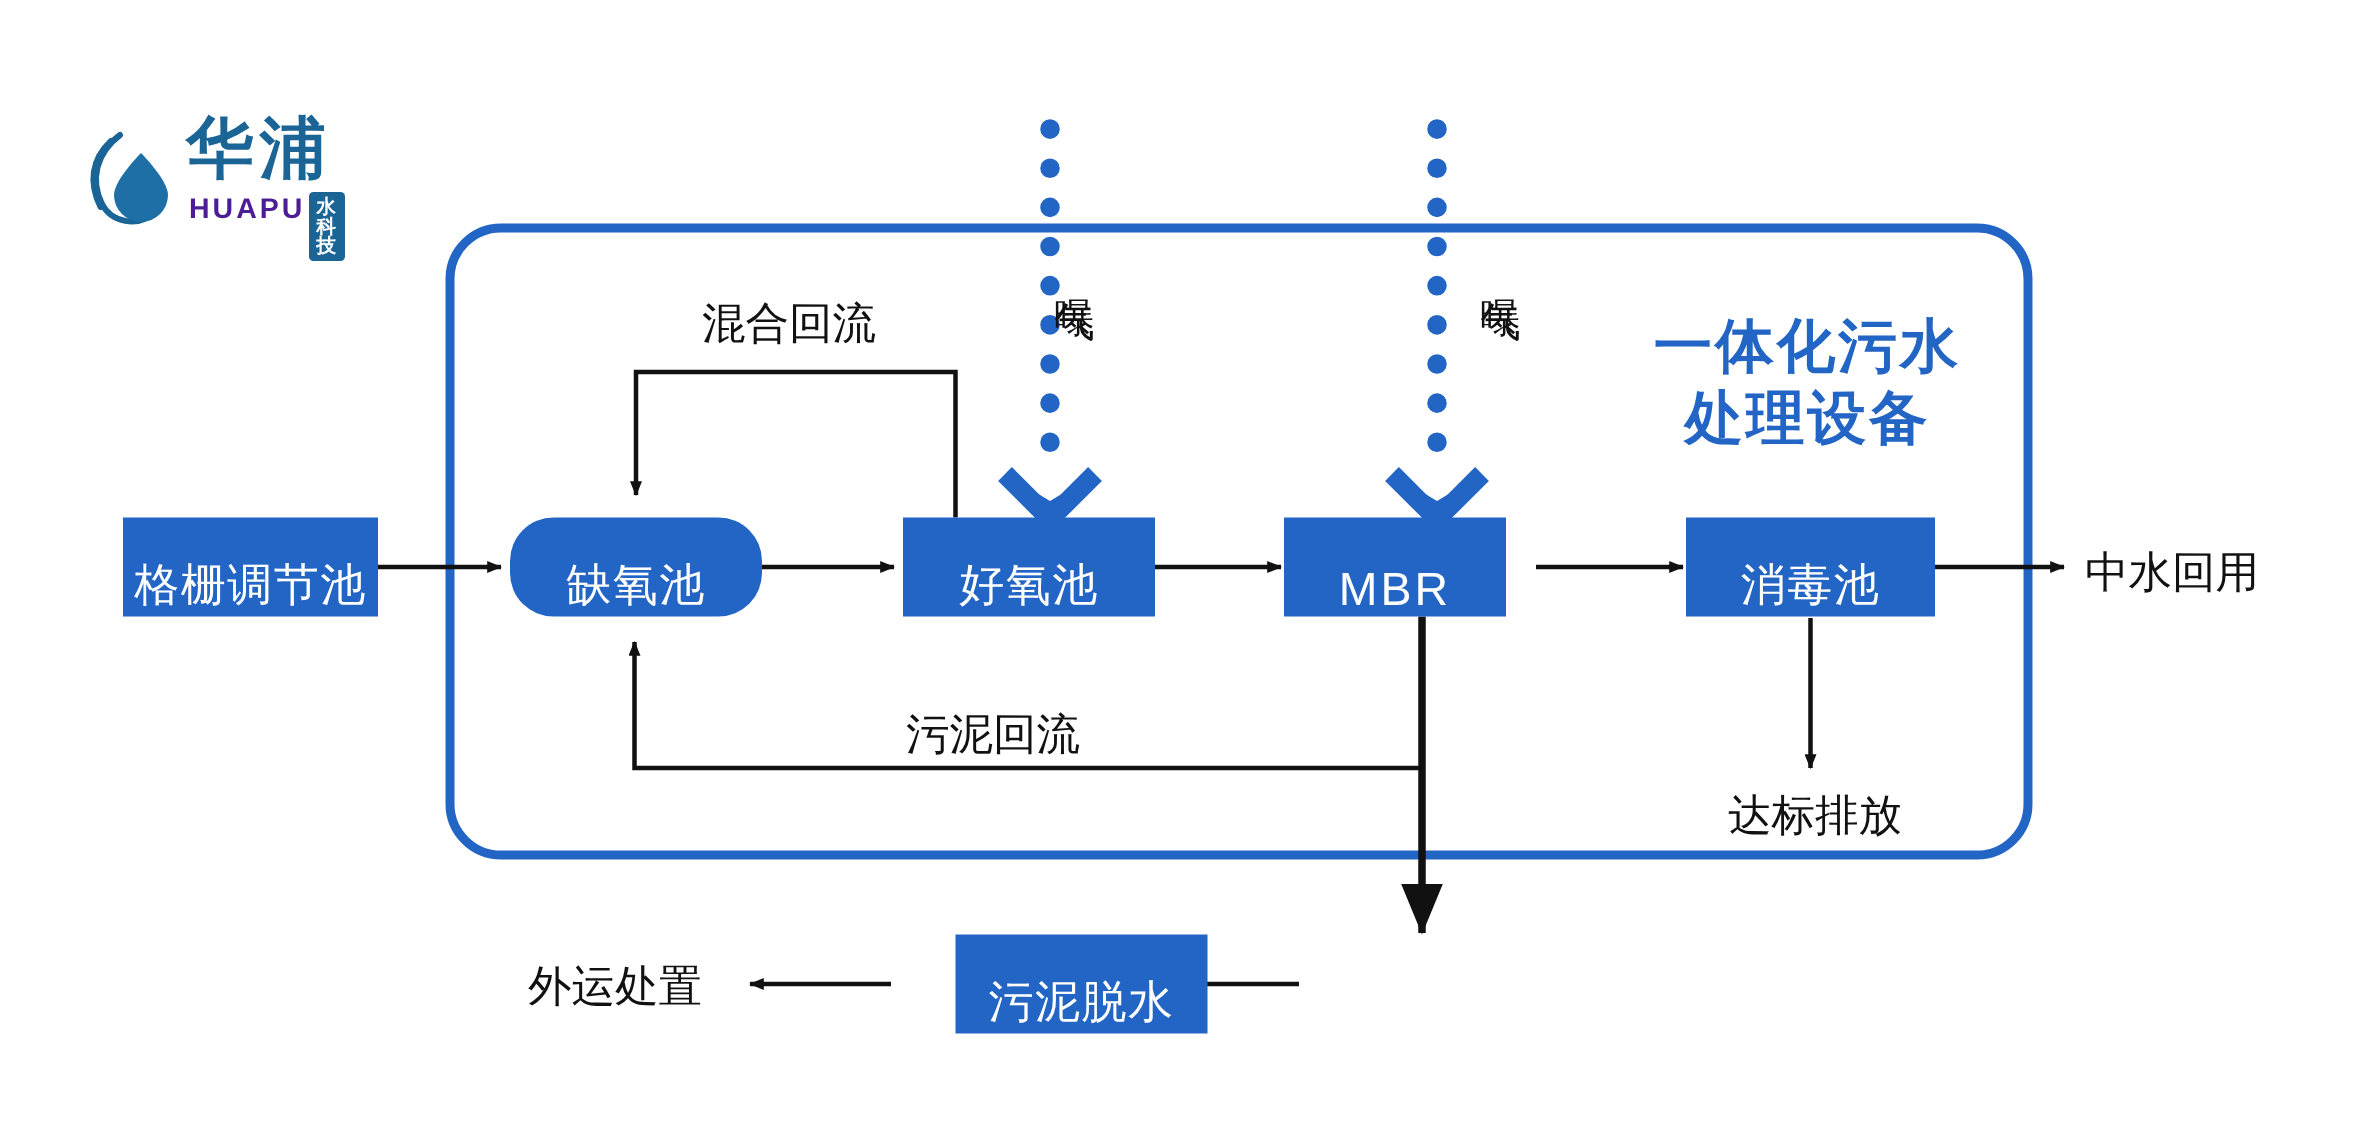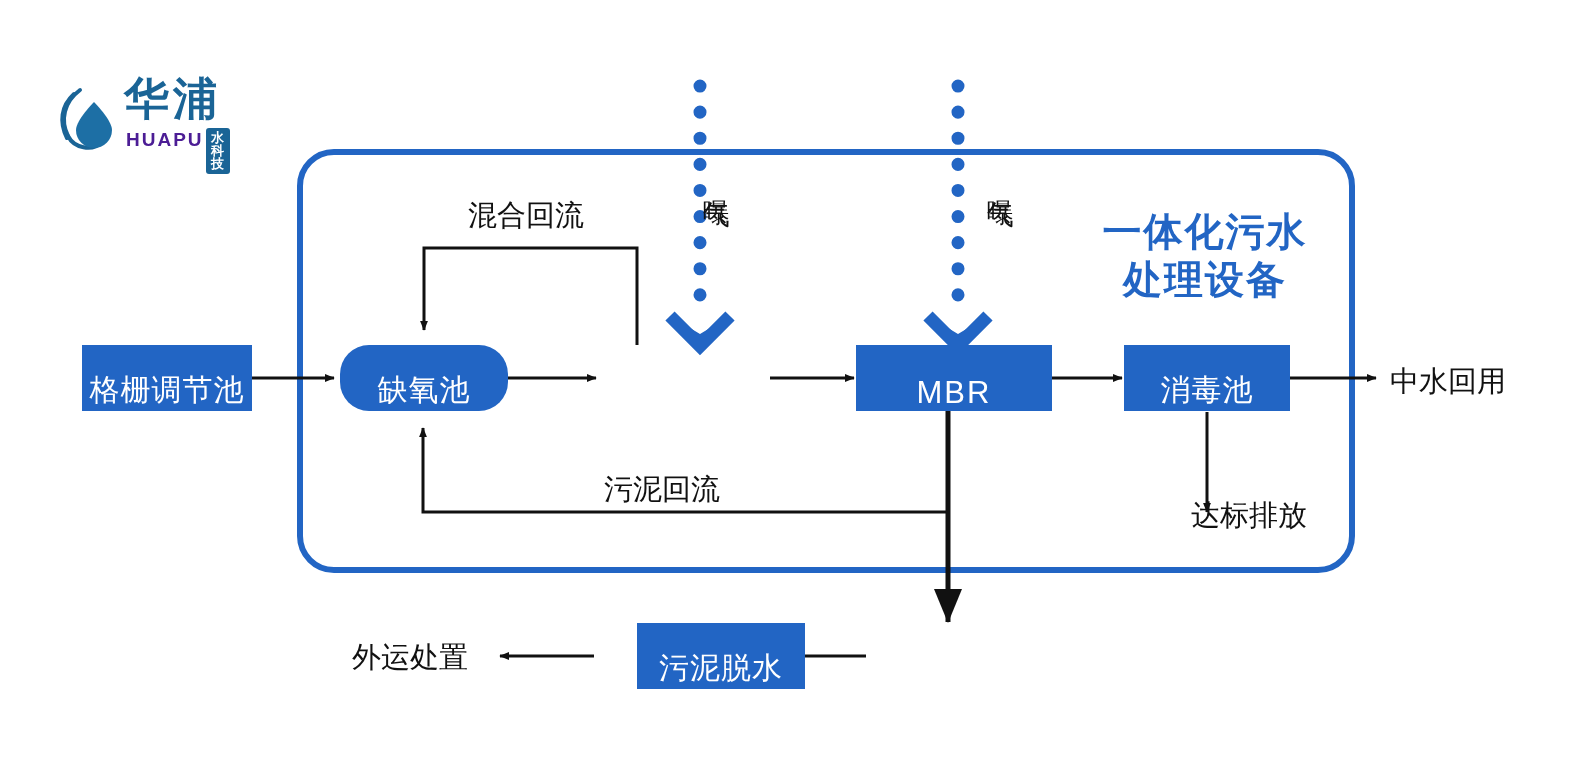--- a/index.html
+++ b/index.html
@@ -138,22 +138,25 @@
   </svg>
 
   <div class="pbox" style="left:82px;top:345px;width:170px;height:66px;">
     <span>格栅调节池</span>
   </div>
 
   <div class="pbox" style="left:340px;top:345px;width:168px;height:66px;border-radius:29px;">
     <span>缺氧池</span>
   </div>
 
+  <div class="pbox" style="left:602px;top:345px;width:168px;height:66px;">
+    <span>好氧池</span>
+  </div>
 
-  <div class="pbox latin" style="left:856px;top:345px;width:196px;height:66px;">
+  <div class="pbox latin" style="left:856px;top:345px;width:148px;height:66px;">
     <span>MBR</span>
   </div>
 
   <div class="pbox" style="left:1124px;top:345px;width:166px;height:66px;">
     <span>消毒池</span>
   </div>
 
 
   <div class="pbox" style="left:596px;top:623px;width:168px;height:66px;margin-left:41px;">
     <span>污泥脱水</span>
@@ -167,17 +170,17 @@
   <div class="tlabel" style="left:468px;top:196px;">混合回流</div>
 
   <div class="tlabel" style="left:604px;top:470px;">污泥回流</div>
 
   <div class="vlabel" style="left:702px;top:178px;">曝气</div>
 
   <div class="vlabel" style="left:986px;top:178px;">曝气</div>
 
   <div class="tlabel" style="left:1390px;top:362px;">中水回用</div>
 
-  <div class="tlabel" style="left:1152px;top:496px;margin-left:39px;">达标排放</div>
+  <div class="tlabel" style="left:1152px;top:524px;">达标排放</div>
 
   <div class="tlabel" style="left:352px;top:638px;">外运处置</div>
 
 </div>
 
 </body></html>

